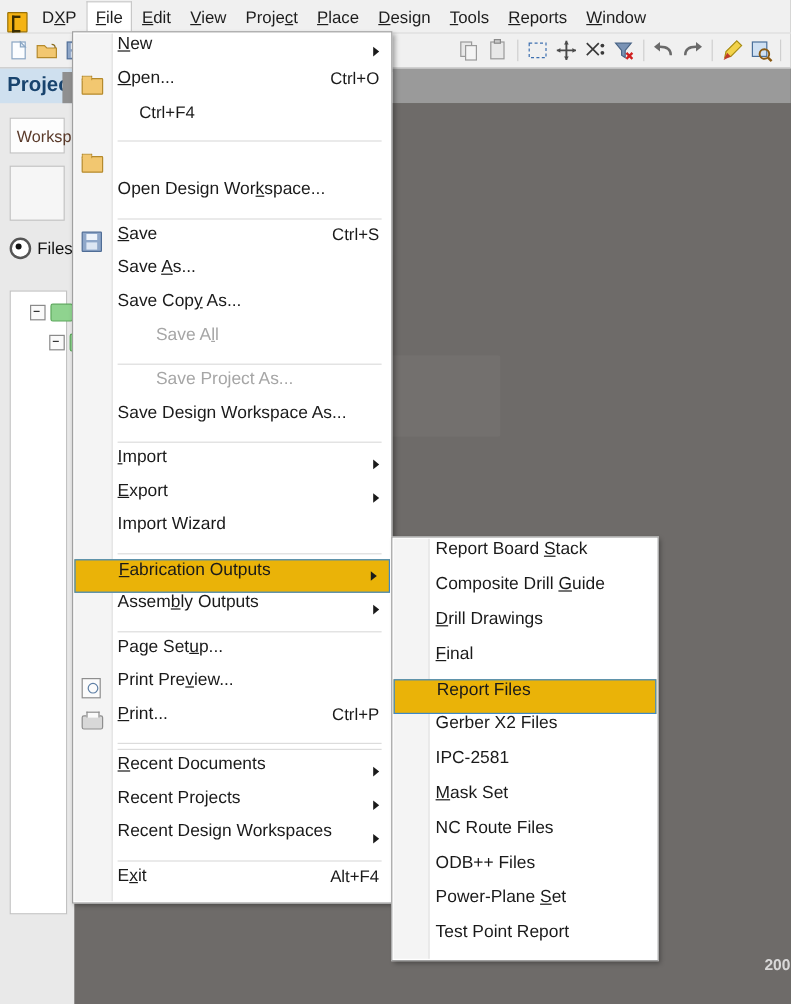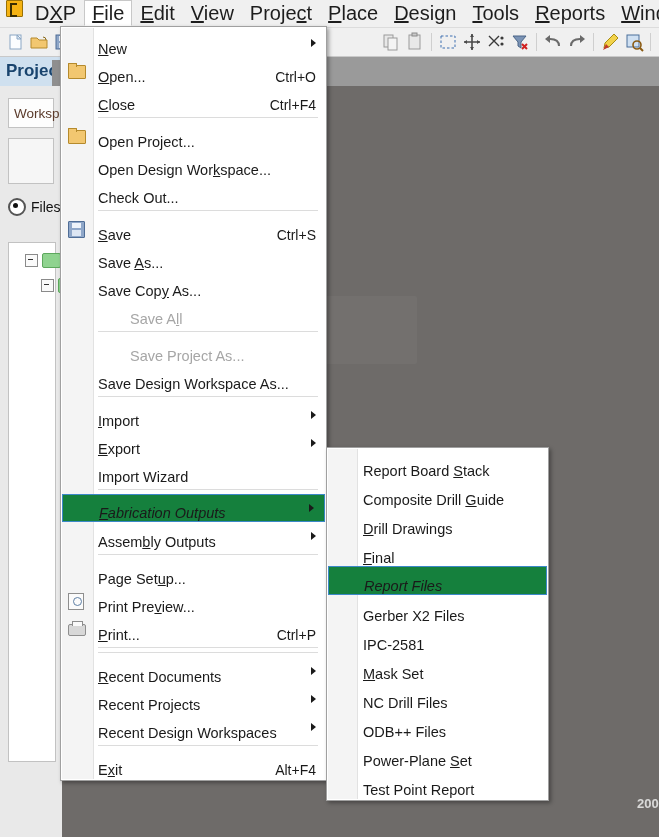--- a/index.html
+++ b/index.html
@@ -9,21 +9,21 @@
     background:#6e6b69;
     -webkit-font-smoothing:antialiased;
   }
   
   #app{position:absolute;inset:0;background:#6e6b69;}
 
   
   .menubar{
     position:absolute;left:0;top:0;width:659px;height:27px;
     background:#f0f0f0;border-bottom:1px solid #dcdcdc;
-    display:flex;align-items:flex-start;font-size:20px;color:#1d1d1d;
+    display:flex;align-items:flex-end;font-size:14px;color:#1d1d1d;
     white-space:nowrap;
   }
   .dxp-logo{
     width:15px;height:15px;margin-left:6px;margin-right:4px;flex:0 0 auto;
     background:#f5b313;border:1px solid #9a7105;border-radius:1px;position:relative;
   }
   .dxp-logo:after{
     content:"";position:absolute;left:3px;top:2px;width:5px;height:10px;
     border-left:2px solid #3b2e00;border-top:2px solid #3b2e00;border-bottom:2px solid #3b2e00;
   }
@@ -112,30 +112,30 @@
     font-size:14.5px;color:#1a1a1a;padding:2px 0;box-sizing:border-box;
   }
   #file-menu{left:60px;top:26px;width:267px;}
   #fab-submenu{left:326px;top:447px;width:223px;}
   .gutter{
     position:absolute;left:1px;top:1px;bottom:1px;width:31px;background:#f4f4f4;
     border-right:1px solid #e2e2e2;
   }
   #fab-submenu .gutter{width:29px;}
   .mi{
-    position:relative;height:28px;display:flex;align-items:flex-end;
+    position:relative;height:28px;display:flex;align-items:flex-start;
     padding-left:37px;padding-right:10px;cursor:default;white-space:nowrap;z-index:2;
   }
   #fab-submenu .mi{padding-left:36px;height:29px;}
   .mi .lbl{flex:1 1 auto;}
   .mi .acc{color:#1a1a1a;font-size:14px;padding-left:18px;}
   .mi.disabled{color:#a6a6a6;margin-left:32px;}
   .mi.hl{
-    background:#15803d;border:1px solid #3c88c8;margin:0 1px;
-    padding-left:36px;height:28px;box-sizing:border-box;font-style:italic;
+    background:#eab308;border:1px solid #3c88c8;margin:0 1px;
+    padding-left:36px;height:28px;box-sizing:border-box;
   }
   #fab-submenu .mi.hl{height:29px;padding-left:35px;}
   .arrow{
     position:absolute;right:10px;top:50%;margin-top:-4px;width:0;height:0;
     border-left:5px solid #1a1a1a;border-top:4px solid transparent;border-bottom:4px solid transparent;
   }
   .sep{height:1px;background:#dcdcdc;margin:4px 8px 4px 37px;}
   
   .mico{position:absolute;left:7px;top:50%;margin-top:-8px;width:17px;height:16px;}
   .ic-openfolder{
@@ -328,33 +328,28 @@
         <div class="mi">
           <span class="lbl"><u>N</u>ew</span>
           <span class="arrow"></span>
         </div>
         <div class="mi">
           <span class="mico ic-openfolder"></span>
           <span class="lbl"><u>O</u>pen...</span>
           <span class="acc">Ctrl+O</span>
         </div>
         <div class="mi">
-          <span class="lbl"><u>C</u>lose</span>
           <span class="acc">Ctrl+F4</span>
         </div>
         <div class="sep"></div>
         <div class="mi">
           <span class="mico ic-openfolder"></span>
-          <span class="lbl">Open Project...</span>
         </div>
         <div class="mi">
           <span class="lbl">Open Design Wor<u>k</u>space...</span>
-        </div>
-        <div class="mi">
-          <span class="lbl">Check Out...</span>
         </div>
         <div class="sep"></div>
         <div class="mi">
           <span class="mico ic-save"></span>
           <span class="lbl"><u>S</u>ave</span>
           <span class="acc">Ctrl+S</span>
         </div>
         <div class="mi">
           <span class="lbl">Save <u>A</u>s...</span>
         </div>
@@ -448,21 +443,21 @@
         <div class="mi">
           <span class="lbl">Gerber X2 Files</span>
         </div>
         <div class="mi">
           <span class="lbl">IPC-2581</span>
         </div>
         <div class="mi">
           <span class="lbl"><u>M</u>ask Set</span>
         </div>
         <div class="mi">
-          <span class="lbl">NC Drill Files</span>
+          <span class="lbl">NC Route Files</span>
         </div>
         <div class="mi">
           <span class="lbl">ODB++ Files</span>
         </div>
         <div class="mi">
           <span class="lbl">Power-Plane <u>S</u>et</span>
         </div>
         <div class="mi">
           <span class="lbl">Test Point Report</span>
         </div>

